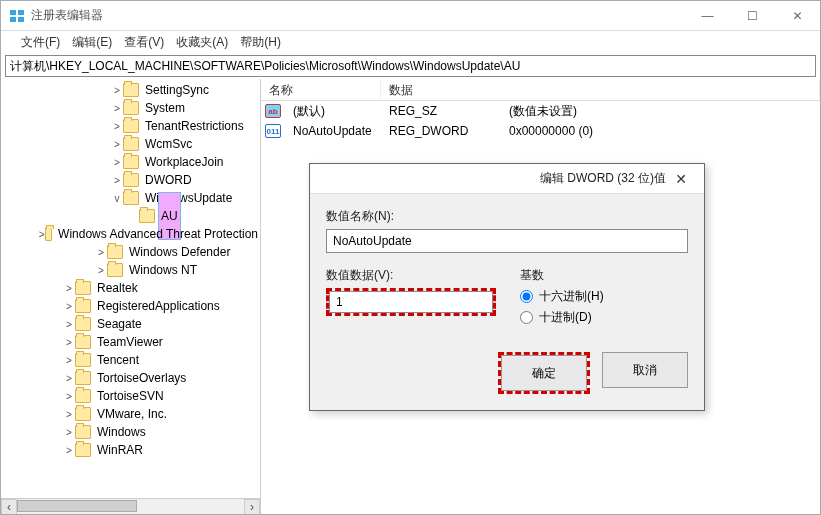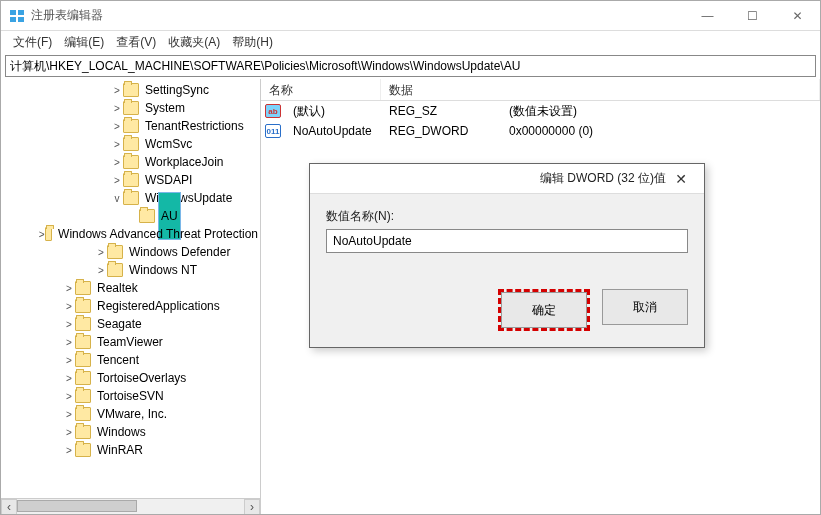--- a/index.html
+++ b/index.html
@@ -6,38 +6,38 @@
   body { background: #fff; width: 821px; height: 515px; overflow: hidden; border: 1px solid #aaa; position: relative; }
 
   
   .titlebar { height: 30px; display: flex; align-items: center; border-bottom: 1px solid #ddd; }
   .titlebar .app-icon { width: 16px; height: 16px; margin: 0 6px 0 8px; display:inline-block; }
   .titlebar .title { flex: 1; color: #555; font-size: 12px; }
   .titlebar .win-controls { display: flex; }
   .titlebar .win-controls div { width: 45px; height: 30px; display: flex; align-items: center; justify-content: center; color: #666; }
 
   
-  .menubar { height: 22px; display: flex; align-items: center; padding-left: 12px; gap: 12px; color: #333; }
+  .menubar { height: 22px; display: flex; align-items: center; padding-left: 20px; gap: 12px; color: #333; }
   .menubar span { font-size: 12px; }
 
   
   .addressbar { height: 22px; border: 1px solid #888; margin: 2px 4px; display:flex; align-items:center; padding:0 4px; font-size:12px; background:#fff; }
 
   
   .main { display: flex; height: calc(515px - 30px - 22px - 26px - 2px); }
 
   
   .tree-panel { width: 260px; border-right: 1px solid #ccc; overflow: hidden; position: relative; }
   .tree-content { padding: 2px 0; }
   .tree-row { display: flex; align-items: center; height: 18px; white-space: nowrap; }
   .tree-row .indent { display:inline-block; }
   .tree-row .expander { width: 12px; text-align:center; color:#555; font-size:10px; display:inline-block; }
   .tree-row .folder { width: 16px; height: 14px; background: #ffe9a3; border: 1px solid #d6b24a; border-radius: 1px; display:inline-block; margin-right:4px; position:relative; }
   .tree-row .folder::before { content:""; position:absolute; top:-3px; left:0; width:6px; height:3px; background:#ffe9a3; border:1px solid #d6b24a; border-bottom:none; border-radius:1px 1px 0 0;}
-  .tree-row.selected .label-box { background:#14b8a6; outline:1px solid #7ab7e8; padding:16px 2px;}
+  .tree-row.selected .label-box { background:#f0abfc; outline:1px solid #7ab7e8; padding:16px 2px;}
   .tree-row .label-box { padding:0 2px; }
   .hscroll { position:absolute; bottom:0; left:0; right:0; height:16px; background:#f0f0f0; border-top:1px solid #ccc; display:flex; align-items:center; }
   .hscroll .arrow { width:16px; height:16px; display:flex; align-items:center; justify-content:center; color:#555; background:#e8e8e8; border:1px solid #ccc;}
   .hscroll .track { flex:1; height:16px; position:relative; }
   .hscroll .thumb { position:absolute; left:0; top:1px; height:12px; width:120px; background:#cfcfcf; border:1px solid #aaa; }
 
   
   .list-panel { flex: 1; position: relative; }
   .list-header { display:flex; height:22px; border-bottom:1px solid #ddd; }
   .list-header div { padding:3px 8px; border-right:1px solid #eee; color:#333; }
@@ -128,21 +128,21 @@
         <div class="tree-row">
           <span class="indent" style="width:110px"></span>
           <span class="expander">&gt;</span>
           <span class="folder"></span>
           <span class="label-box">WorkplaceJoin</span>
         </div>
         <div class="tree-row">
           <span class="indent" style="width:110px"></span>
           <span class="expander">&gt;</span>
           <span class="folder"></span>
-          <span class="label-box">WSDAPI</span>
+          <span class="label-box">DWORD</span>
         </div>
         <div class="tree-row">
           <span class="indent" style="width:110px"></span>
           <span class="expander">v</span>
           <span class="folder"></span>
           <span class="label-box">WindowsUpdate</span>
         </div>
         <div class="tree-row selected">
           <span class="indent" style="width:126px"></span>
           <span class="expander">&nbsp;</span>
@@ -260,20 +260,39 @@
 </div>
 
 <div class="dialog">
   <div class="dlg-title">
     <div class="t">编辑 DWORD (32 位)值</div>
     <div class="dlg-close">✕</div>
   </div>
   <div class="dlg-body">
     <div class="dlg-label">数值名称(N):</div>
     <input class="dlg-field" readonly="" value="NoAutoUpdate" style="">
+    <div class="dlg-row2">
+      <div class="dlg-col">
+        <div class="dlg-label">数值数据(V):</div>
+        <span class="dlg-value-wrap">
+          <input class="dlg-value" value="1" style="">
+        </span>
+      </div>
+      <div class="dlg-col">
+        <div class="dlg-label">基数</div>
+        <label class="radio-row">
+          <input type="radio" name="base" checked="" style="">
+          <span>十六进制(H)</span>
+        </label>
+        <label class="radio-row">
+          <input type="radio" name="base" style="">
+          <span>十进制(D)</span>
+        </label>
+      </div>
+    </div>
     <div class="dlg-buttons">
       <span class="btn-ok-wrap">
         <div class="btn">确定</div>
       </span>
       <div class="btn">取消</div>
     </div>
   </div>
 </div>
 
 </body></html>

